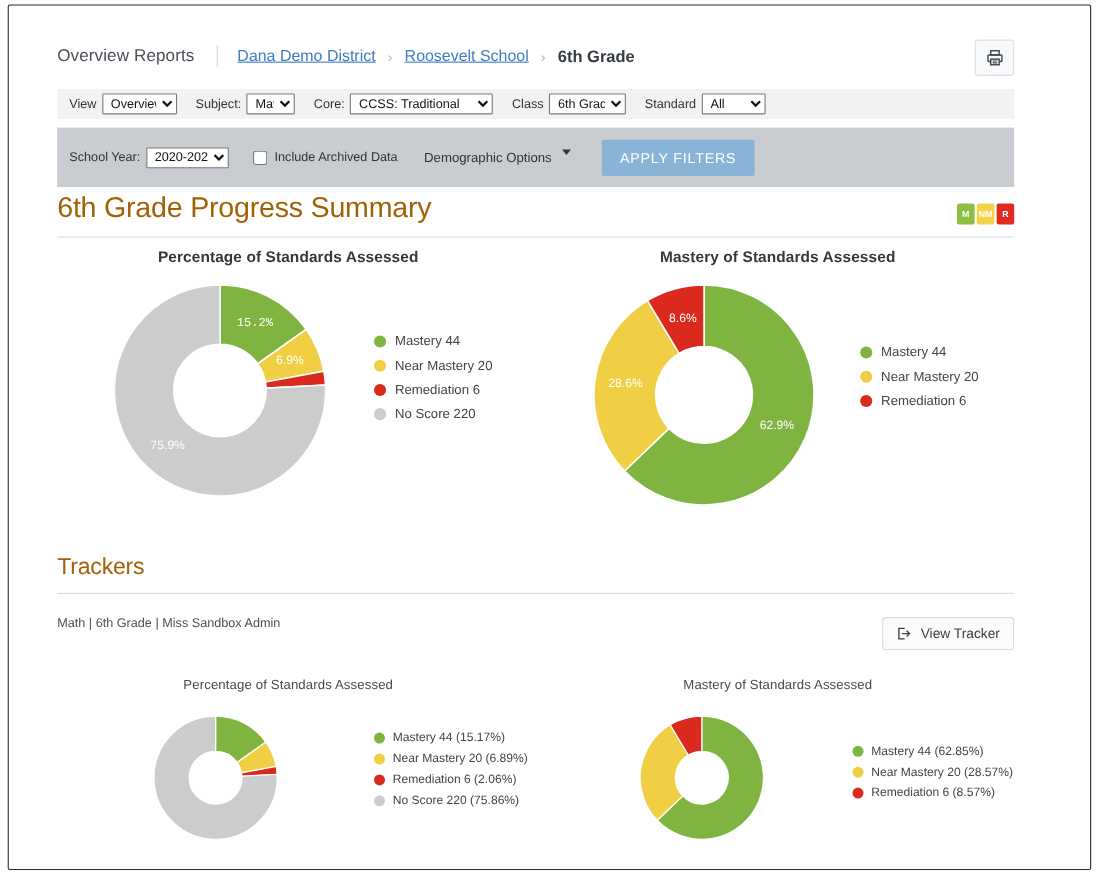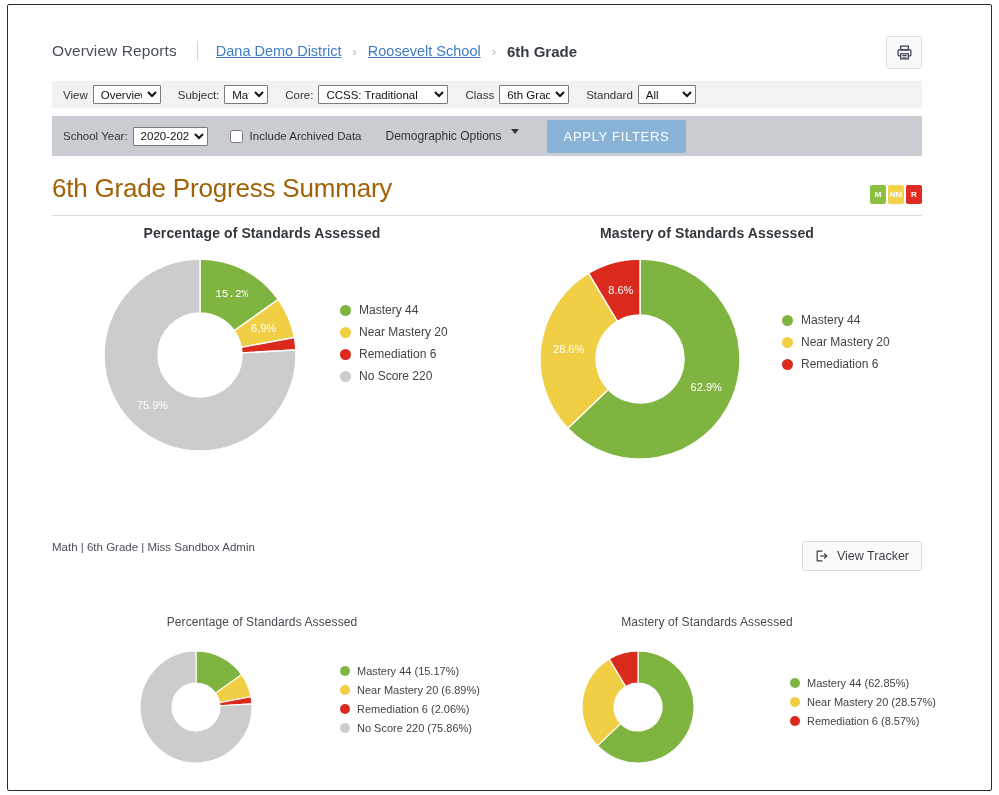--- a/index.html
+++ b/index.html
@@ -59,21 +59,21 @@
   
   .filter-row {
     position: absolute; left: 28px;
     width: 870px;
     background: #f0f0f0;
     display: flex; align-items: center;
     padding-left: 11px;
     font-size: 11.5px; color: #3c3c3c;
   }
   .filter-row.row1 { top: 64px; height: 27px; background:#f2f2f2; }
-  .filter-row.row2 { top: 99px; height: 40px; background: #c9cdd1; }
+  .filter-row.row2 { top: 99px; height: 54px; background: #c9cdd1; }
   .f-label { margin-right: 5px; color: #333; font-size: 11.5px; white-space: nowrap;}
   .f-gap { width: 17px; }
   select.f-select {
     font-family: "Liberation Sans", sans-serif;
     font-size: 11.5px;
     height: 19px;
     border: 1px solid #7a7a7a;
     background: #ffffff;
     color: #111;
     padding: 0 2px 0 3px;
@@ -301,22 +301,25 @@
               <span>Near Mastery 20</span>
             </div>
         <div class="legend-row">
               <span class="dot" style="background:#DA2A1E"></span>
               <span>Remediation 6</span>
             </div>
       </div>
     </div>
   </div>
 
-
-  <div style="position:absolute; left:28px; top:524px; width:870px; height:40px;">
+  <div class="section-head" style="top:487px;">
+    <div class="section-title small">Trackers</div>
+  </div>
+
+  <div style="position:absolute; left:28px; top:544px; width:870px; height:40px;">
     <div class="tracker-meta">Math | 6th Grade | Miss Sandbox Admin</div>
     <button class="view-tracker-btn">
       <svg width="14" height="14" viewBox="0 0 16 16">
         <path d="M8.5 2.5H2.5v11h6" fill="none" stroke="#3a3f45" stroke-width="1.4"></path>
         <line x1="6" y1="8" x2="13" y2="8" stroke="#3a3f45" stroke-width="1.4"></line>
         <path d="M10.5 5L13.5 8L10.5 11" fill="none" stroke="#3a3f45" stroke-width="1.4"></path>
       </svg>
       <span>View Tracker</span>
     </button>
   </div>
@@ -358,21 +361,21 @@
     <div class="chart-title small">Mastery of Standards Assessed</div>
     <div style="position:relative; height:150px;">
       <div class="donut-wrap" style="position:absolute; left:90px; top:22px; width:112px; height:112px;">
         <svg width="112" height="112" viewBox="0 0 112 112" id="svg-c3">
               <path d="M 56 0 A 56 56 0 1 1 15.525572088665001 94.70168840309356 L 38.65381660942786 72.58643788704009 A 24 24 0 1 0 56 32 Z" fill="#7FB440" stroke="#ffffff" stroke-width="1.1"></path>
               <path d="M 15.525572088665001 94.70168840309356 A 56 56 0 0 1 27.27936667011507 7.9258362409672 L 43.69115714433503 35.396786960414516 A 24 24 0 0 0 38.65381660942786 72.58643788704009 Z" fill="#F0CF45" stroke="#ffffff" stroke-width="1.1"></path>
               <path d="M 27.27936667011507 7.9258362409672 A 56 56 0 0 1 55.99999999999994 0 L 55.99999999999997 32 A 24 24 0 0 0 43.69115714433503 35.396786960414516 Z" fill="#DA2A1E" stroke="#ffffff" stroke-width="1.1"></path>
             </svg>
         <div id="lbl-c3"></div>
       </div>
-      <div class="legend small" style="position:absolute; left:298px; top:48px;">
+      <div class="legend small" style="position:absolute; left:283px; top:48px;">
         <div class="legend-row">
               <span class="dot" style="background:#7FB440"></span>
               <span>Mastery 44 (62.85%)</span>
             </div>
         <div class="legend-row">
               <span class="dot" style="background:#F0CF45"></span>
               <span>Near Mastery 20 (28.57%)</span>
             </div>
         <div class="legend-row">
               <span class="dot" style="background:#DA2A1E"></span>

